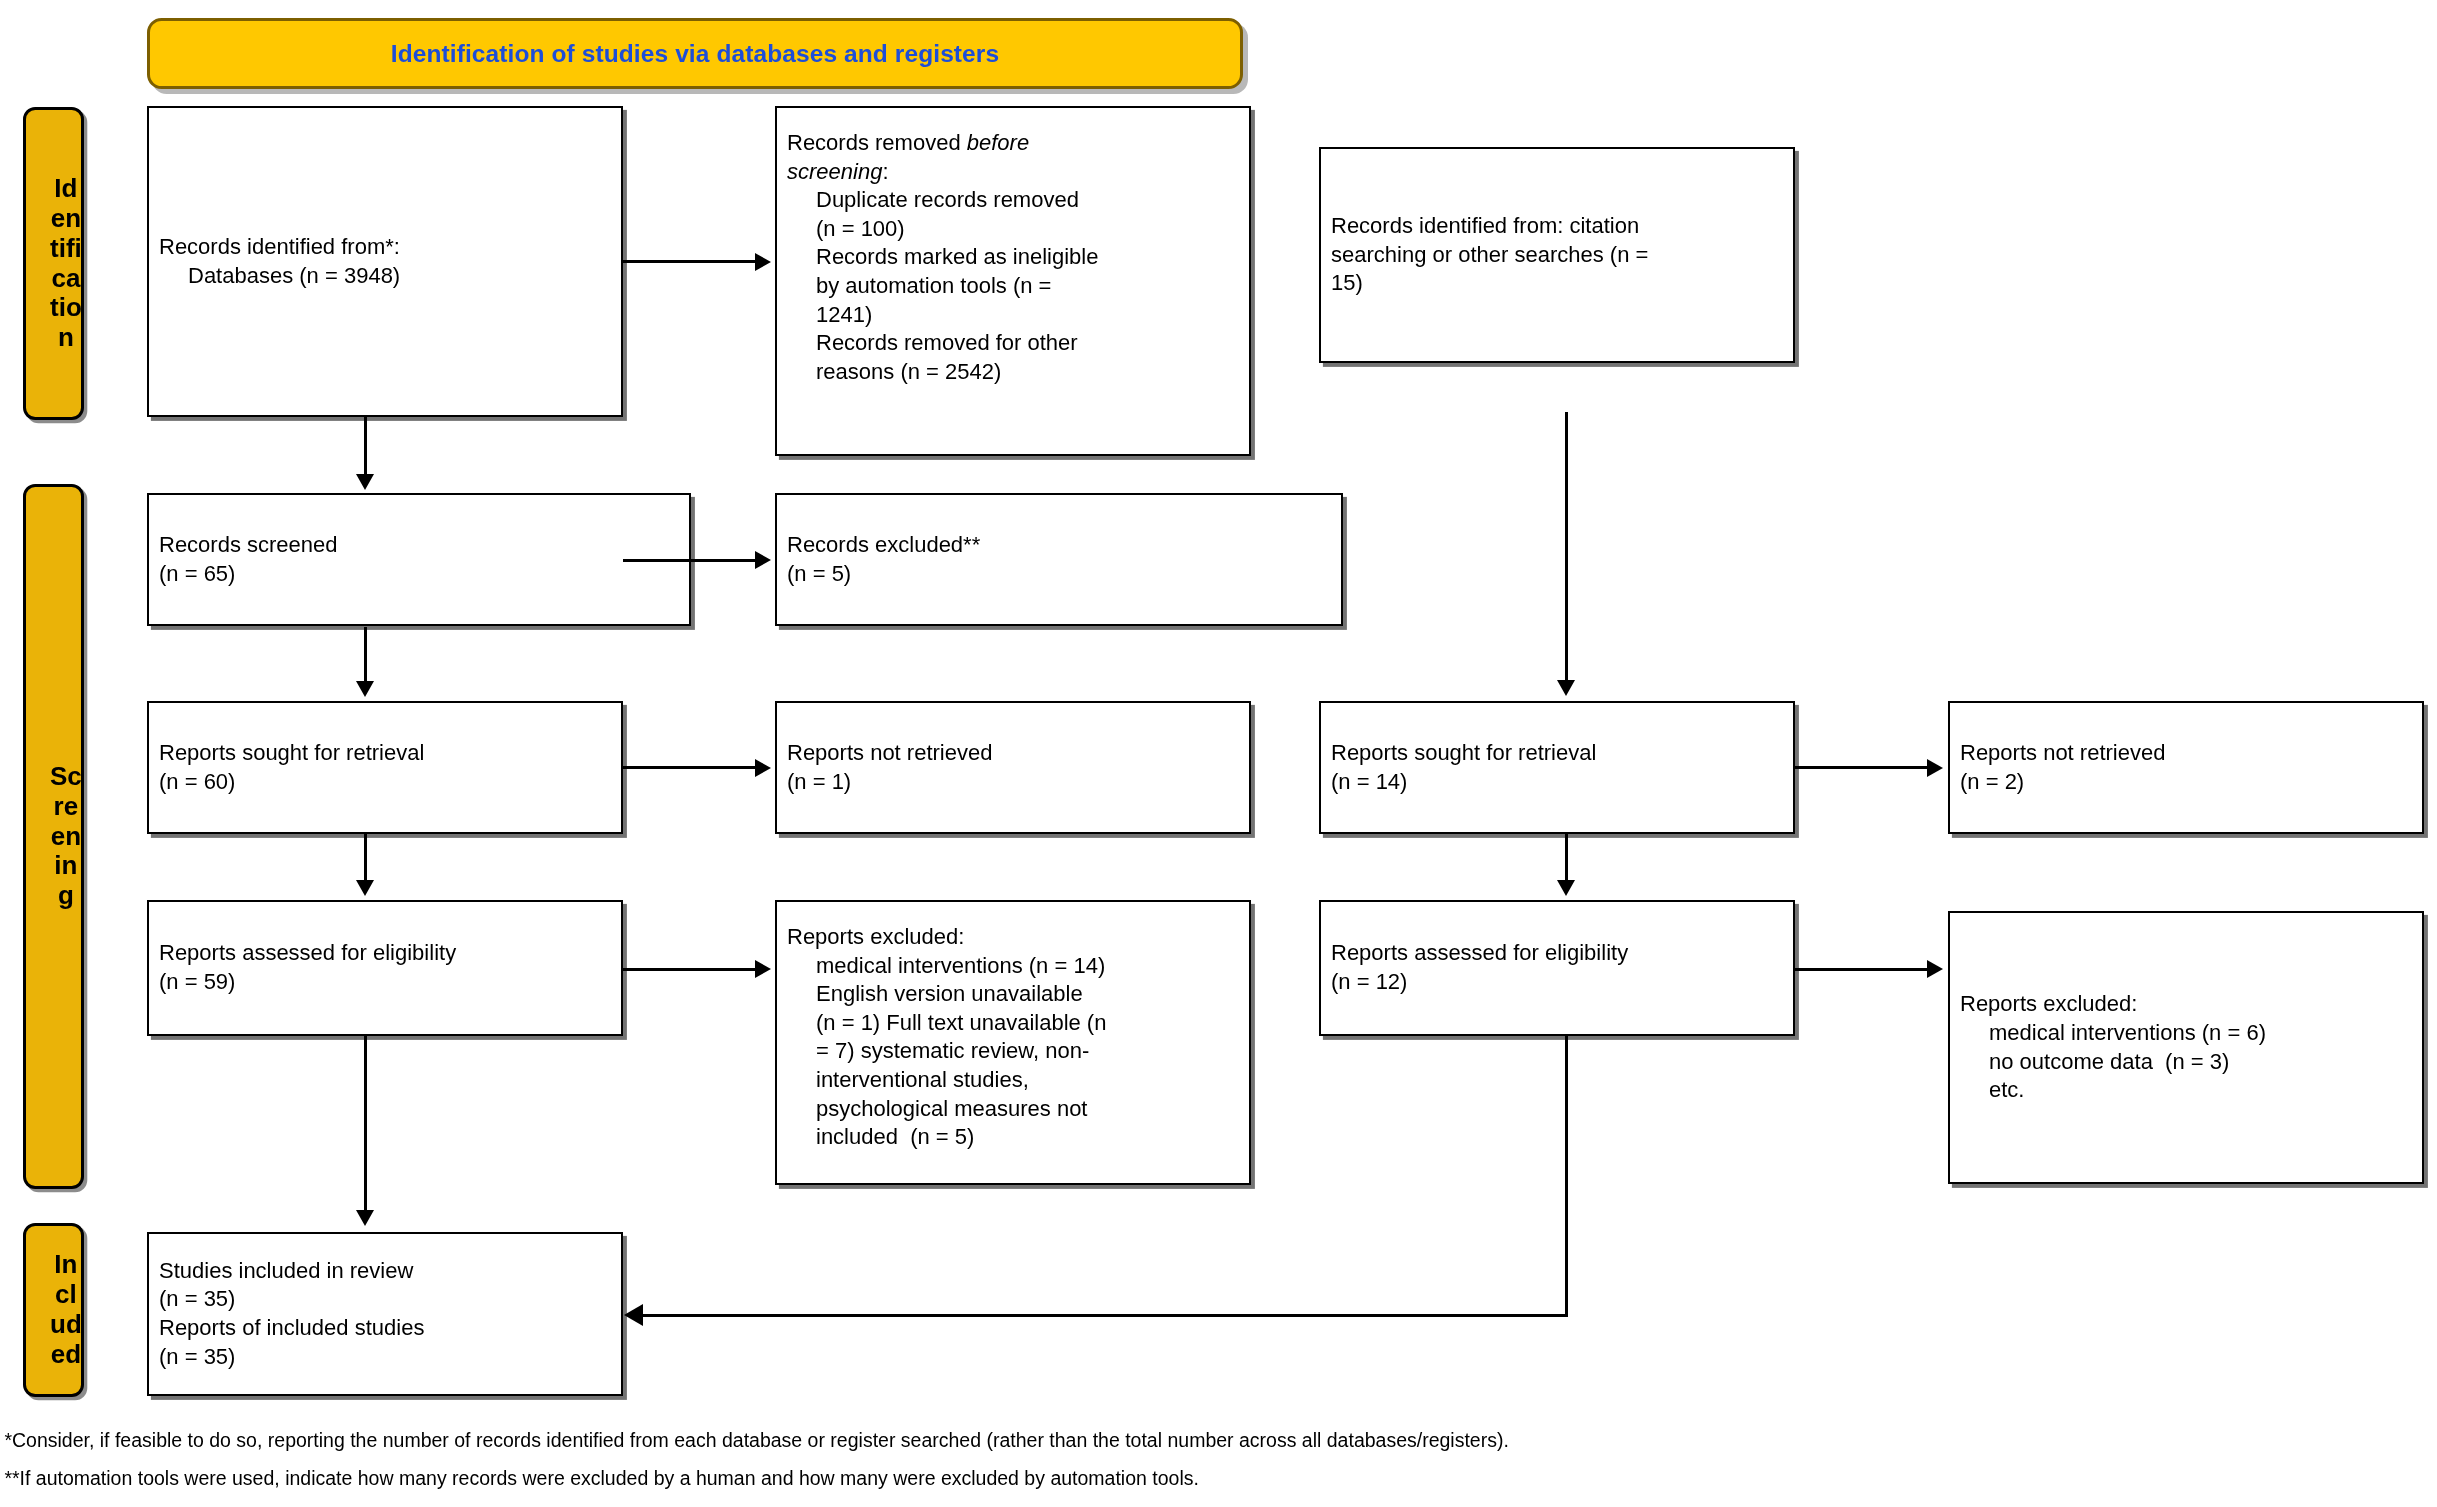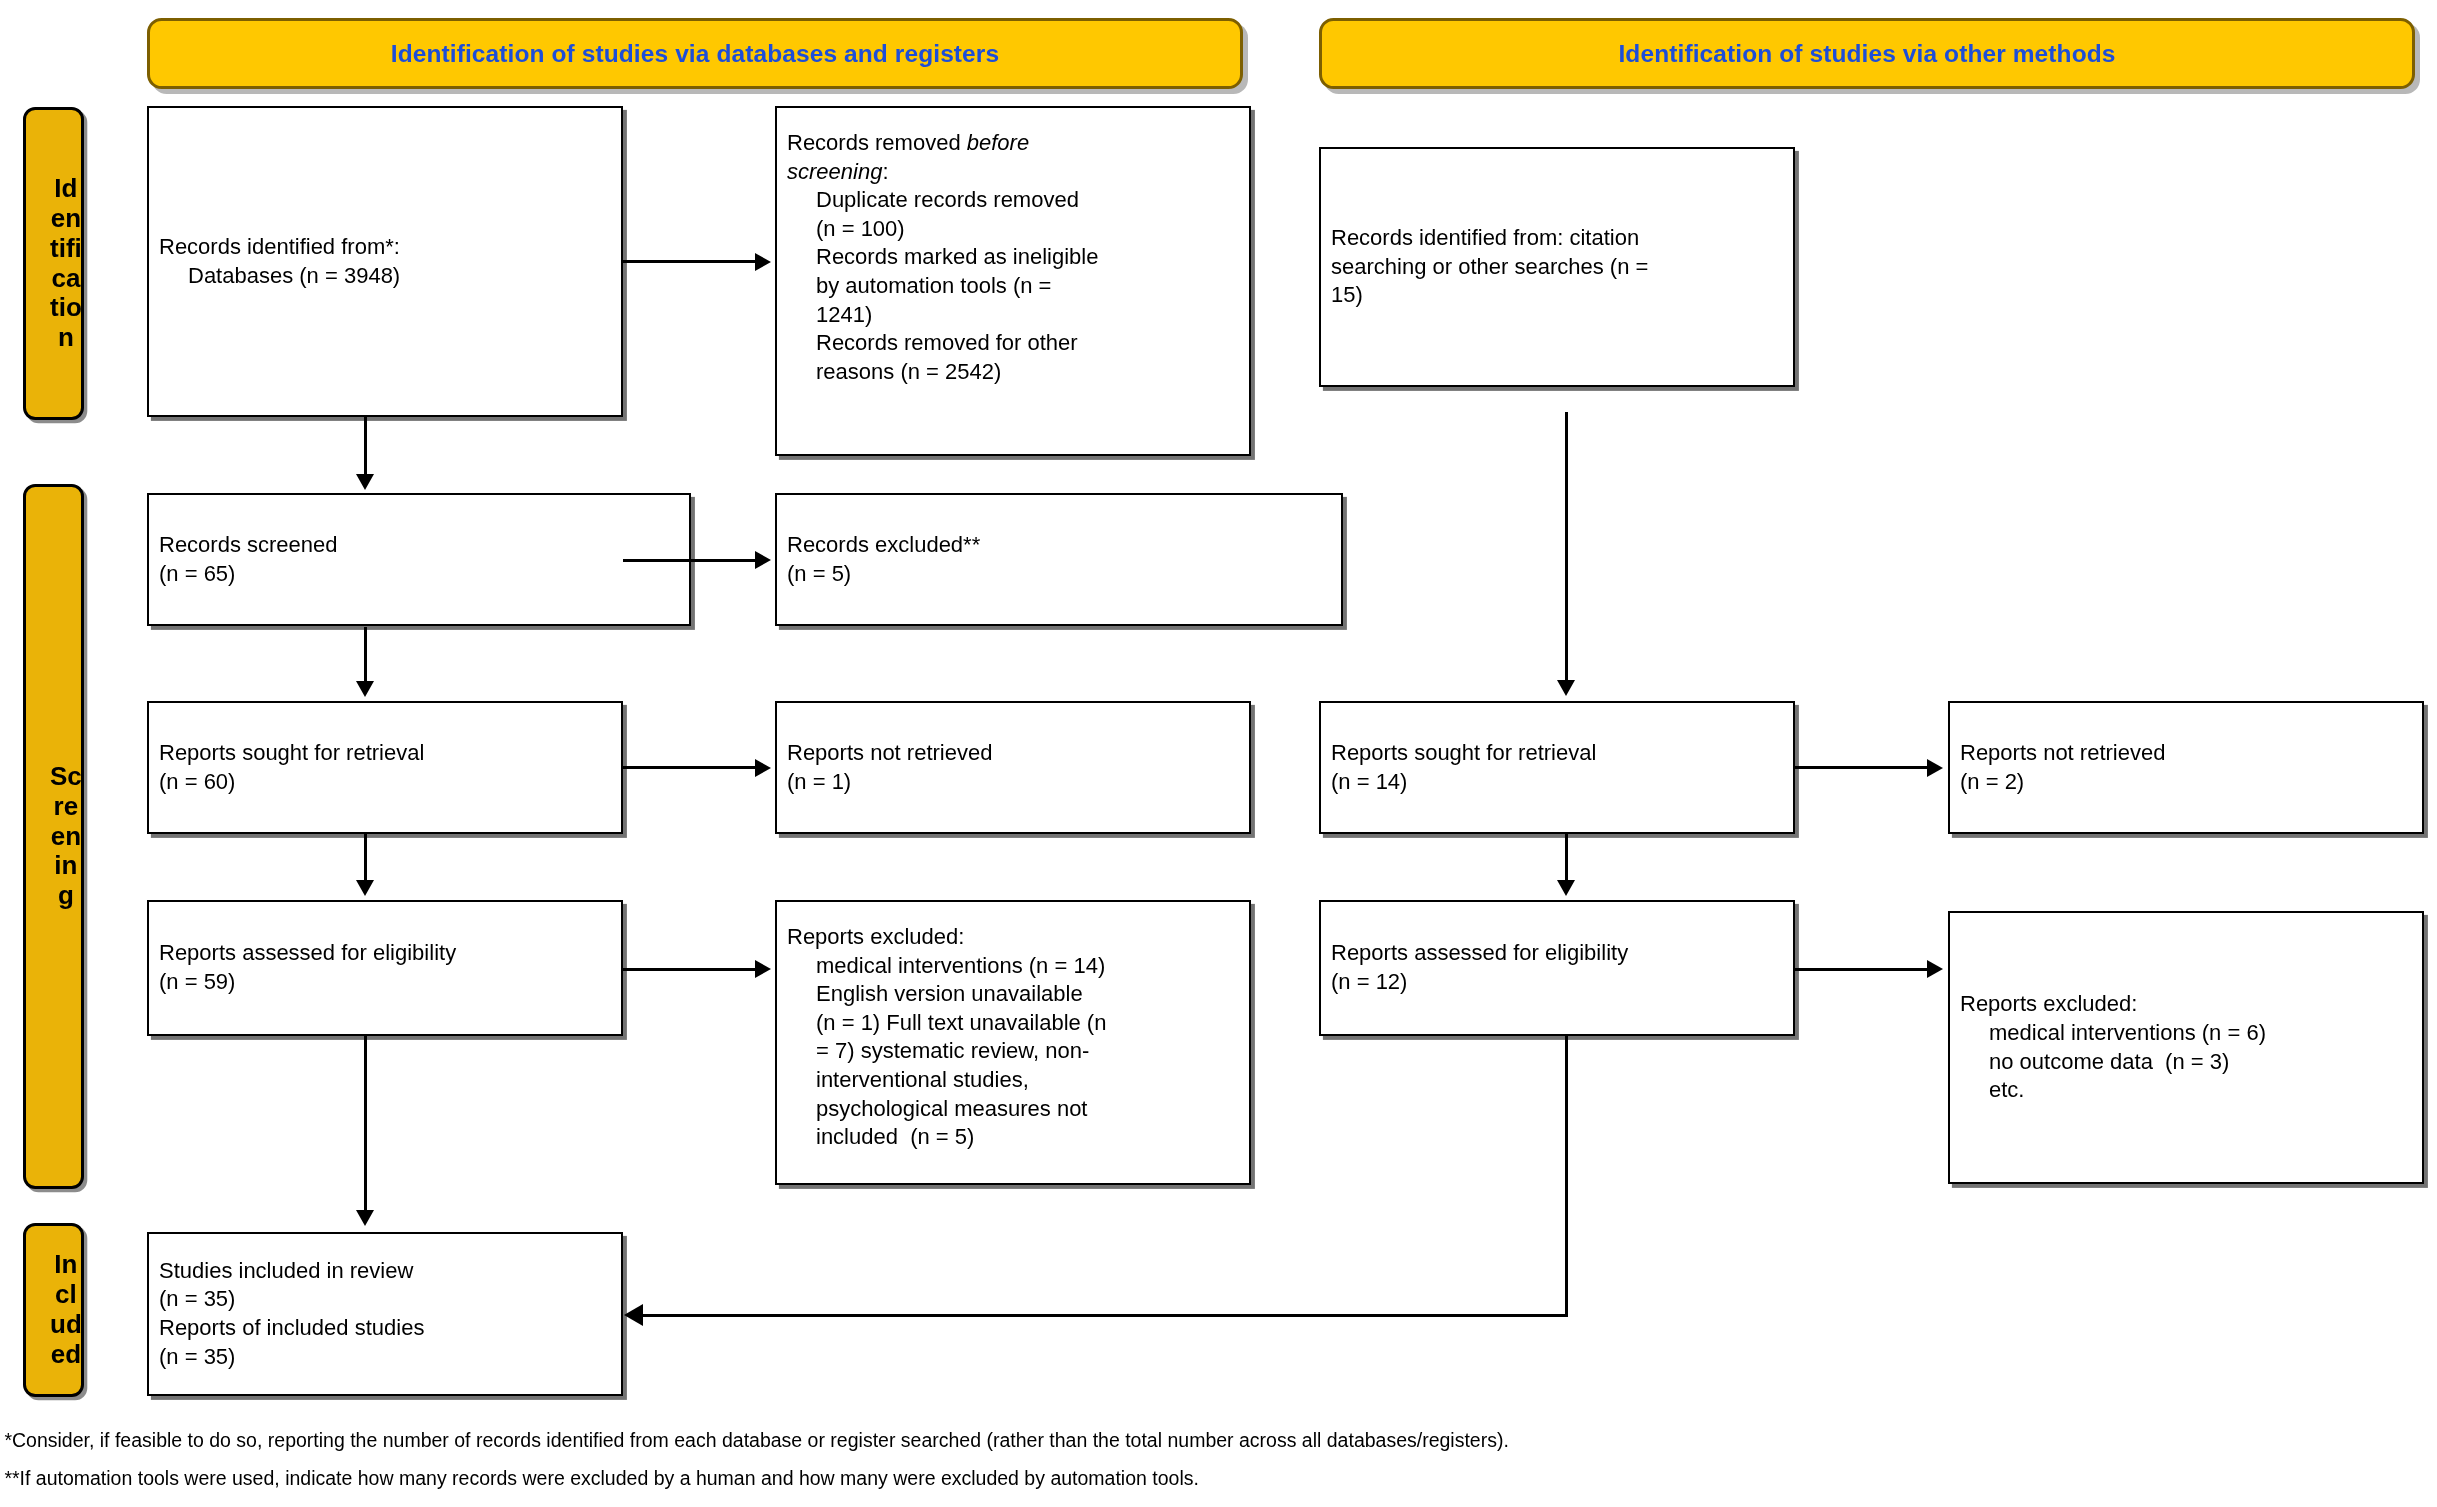--- a/index.html
+++ b/index.html
@@ -70,23 +70,20 @@
 </style>
 </head>
 <body>
 
 <div id="stage">
 
   <div class="banner" style="left:147px;top:18.4px;width:1096px;height:71px;">
     <span>Identification of studies via databases and registers</span>
   </div>
 
-  <div class="banner" style="left:1319px;top:18.4px;width:1096px;height:71px;">
-    <span>Identification of studies via other methods</span>
-  </div>
 
   <div class="sidebar" style="left:23.4px;top:107px;width:61px;height:313px;">
     <span>Id</span>
     <span>en</span>
     <span>tifi</span>
     <span>ca</span>
     <span>tio</span>
     <span>n</span>
   </div>
 
@@ -158,21 +155,21 @@
     <span class="ln ind">included  (n = 5)</span>
   </div>
 
   <div class="box" style="left:147px;top:1232px;width:476px;height:164px;">
     <span class="ln">Studies included in review</span>
     <span class="ln">(n = 35)</span>
     <span class="ln">Reports of included studies</span>
     <span class="ln">(n = 35)</span>
   </div>
 
-  <div class="box" style="left:1319px;top:147px;width:476px;height:240px;">
+  <div class="box" style="left:1319px;top:147px;width:476px;height:216px;">
     <span class="ln">Records identified from: citation</span>
     <span class="ln">searching or other searches (n =</span>
     <span class="ln">15)</span>
   </div>
 
   <div class="box" style="left:1319px;top:701px;width:476px;height:133px;">
     <span class="ln">Reports sought for retrieval</span>
     <span class="ln">(n = 14)</span>
   </div>
 

